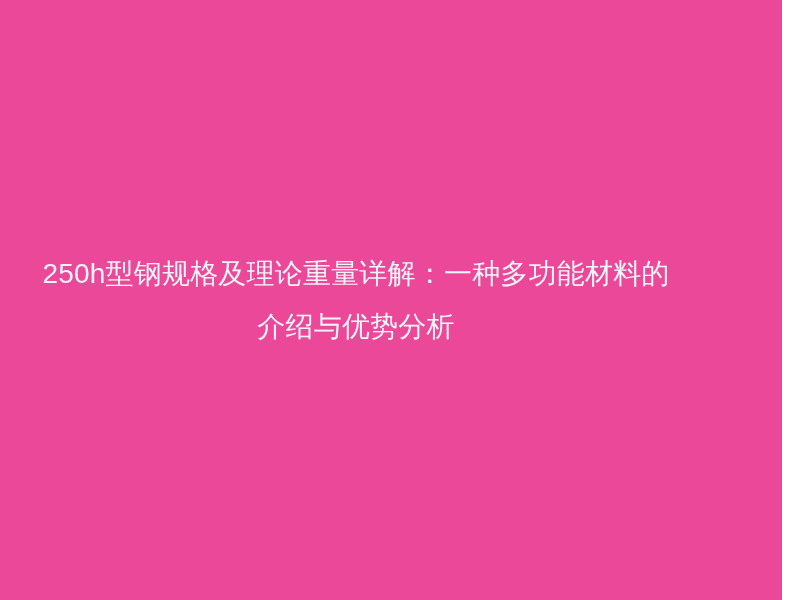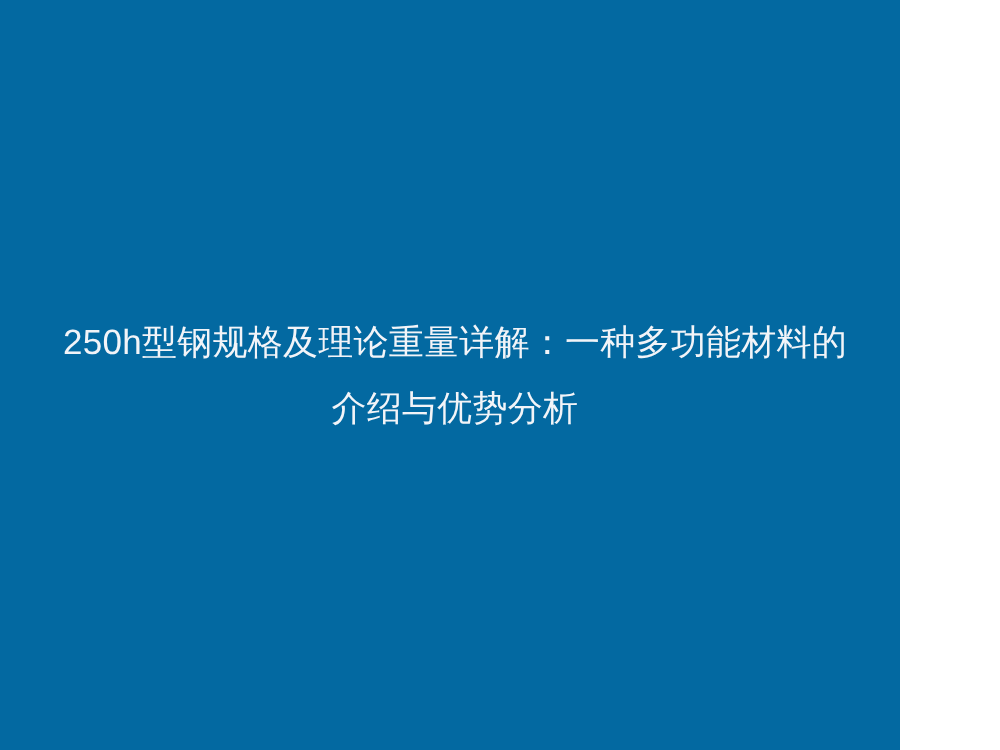--- a/index.html
+++ b/index.html
@@ -10,26 +10,26 @@
   body {
     width: 800px;
     height: 600px;
     overflow: hidden;
     font-family: "Liberation Sans", "DejaVu Sans", sans-serif;
   }
 
   #slide {
     position: relative;
     box-sizing: border-box;
-    width: 720px;
+    width: 782px;
     height: 600px;
-    background-color: #0369a1;
+    background-color: #ec4899;
     display: flex;
     align-items: center;
-    justify-content: flex-end;
+    justify-content: flex-start;
   }
 
   #title-block {
     width: 712px;
     text-align: center;
   }
 
   #title-text {
     display: block;
     color: #F2F4F8;

